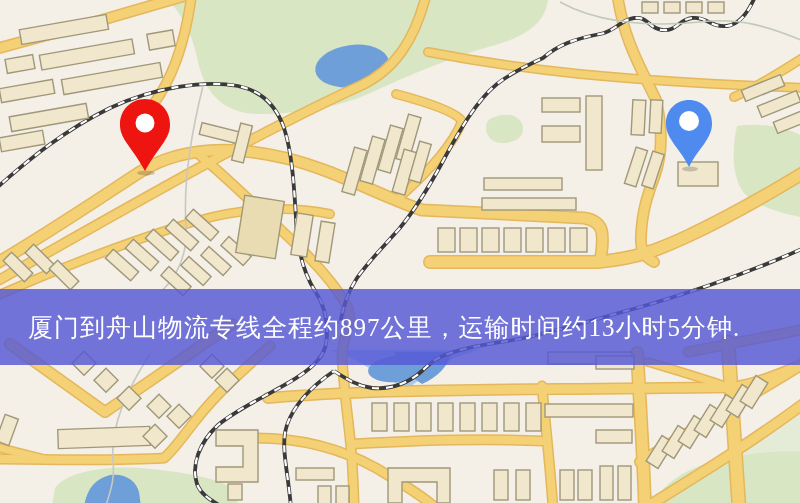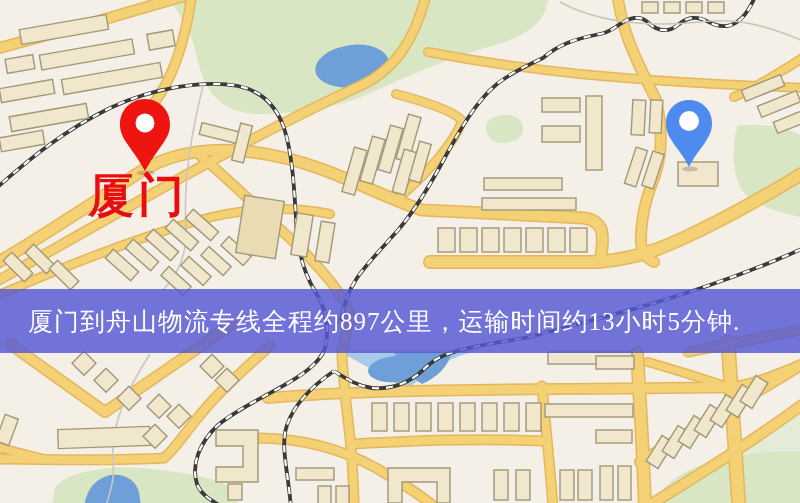--- a/index.html
+++ b/index.html
@@ -13,21 +13,21 @@
   .water{fill:var(--water,#a9c9e8);stroke:none;}
   .water-deep{fill:var(--water-deep,#6f9fd8);}
   .road-casing use{stroke:var(--road-edge,#e4b75c);}
   .road-casing,.road-fill{fill:none;stroke-linecap:round;stroke-linejoin:round;}
   .road-fill use{stroke:var(--road,#f5d176);}
   .rail-base{fill:none;stroke:var(--railway,#3a3a3a);stroke-width:3.8;}
   .rail-dash{fill:none;stroke:var(--rail-dash,#fff);stroke-width:2.2;stroke-dasharray:7 7;}
   .bldg{fill:var(--building-fill,#f0e7cc);stroke:var(--building-stroke,#a09879);stroke-width:1.4;}
   .bldg-dark{fill:var(--building-dark,#e9dcb2);}
   .thin{fill:none;stroke:var(--contour,#c8c8c0);stroke-width:1.6;}
-  .banner{position:absolute;left:0;top:289px;width:100%;height:64px;
+  .banner{position:absolute;left:0;top:289px;width:100%;height:76px;
           display:flex;align-items:center;box-sizing:border-box;padding-left:28px;
           font-family:"Liberation Serif","DejaVu Serif",serif;
           font-size:25px;letter-spacing:1px;font-weight:500;white-space:nowrap;}
   .city-label{position:absolute;line-height:1;font-weight:700;letter-spacing:4px;
           text-shadow:0 0 2px rgba(255,255,255,.35);}
   .city-label.origin{left:88px;top:172px;font-size:46px;}
   .city-label.dest{left:640px;top:180px;font-size:45px;font-weight:600;}
 </style>
 </head>
 <body>
@@ -274,14 +274,13 @@
   <g>
     <ellipse cx="146" cy="173" rx="9" ry="2.5" fill="rgba(0,0,0,0.18)"></ellipse>
     <path d="M145,171 C138,158 132,151 126,142 C121,134 120,130 120,124 C120,110 131,99 145,99 C159,99 170,110 170,124 C170,130 169,134 164,142 C158,151 152,158 145,171 Z" fill="#ee1410"></path>
     <circle cx="145" cy="123" r="9.5" fill="#ffffff"></circle>
   </g>
 </svg>
 
 <div class="banner" style="background: rgba(84, 88, 214, 0.82); color: rgb(255, 255, 255);">
   <span>厦门到舟山物流专线全程约897公里，运输时间约13小时5分钟.</span>
 </div>
-<div class="city-label origin" style="color: rgb(232, 14, 14);">厦门</div>
 </div>
 
 </body></html>

